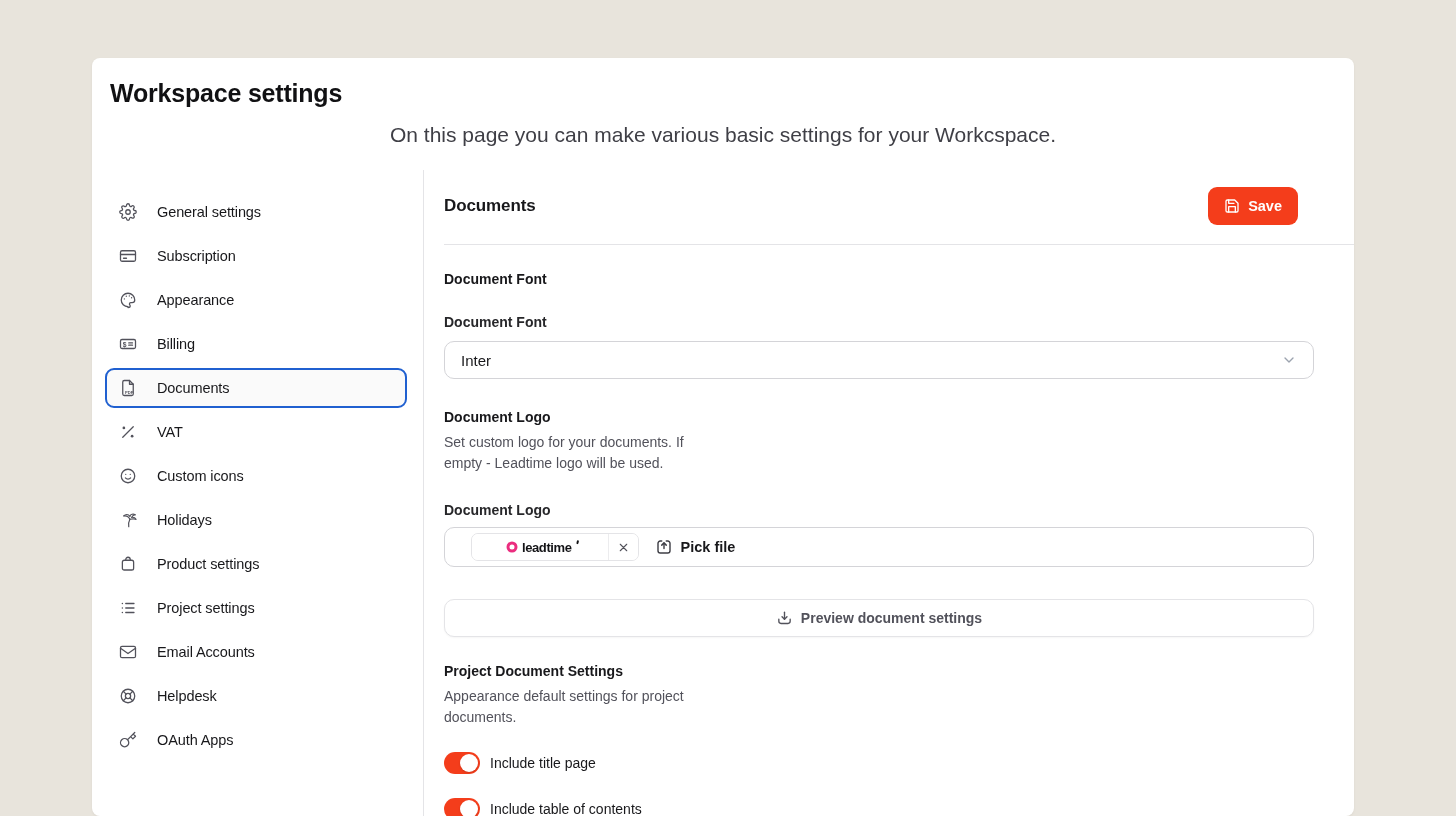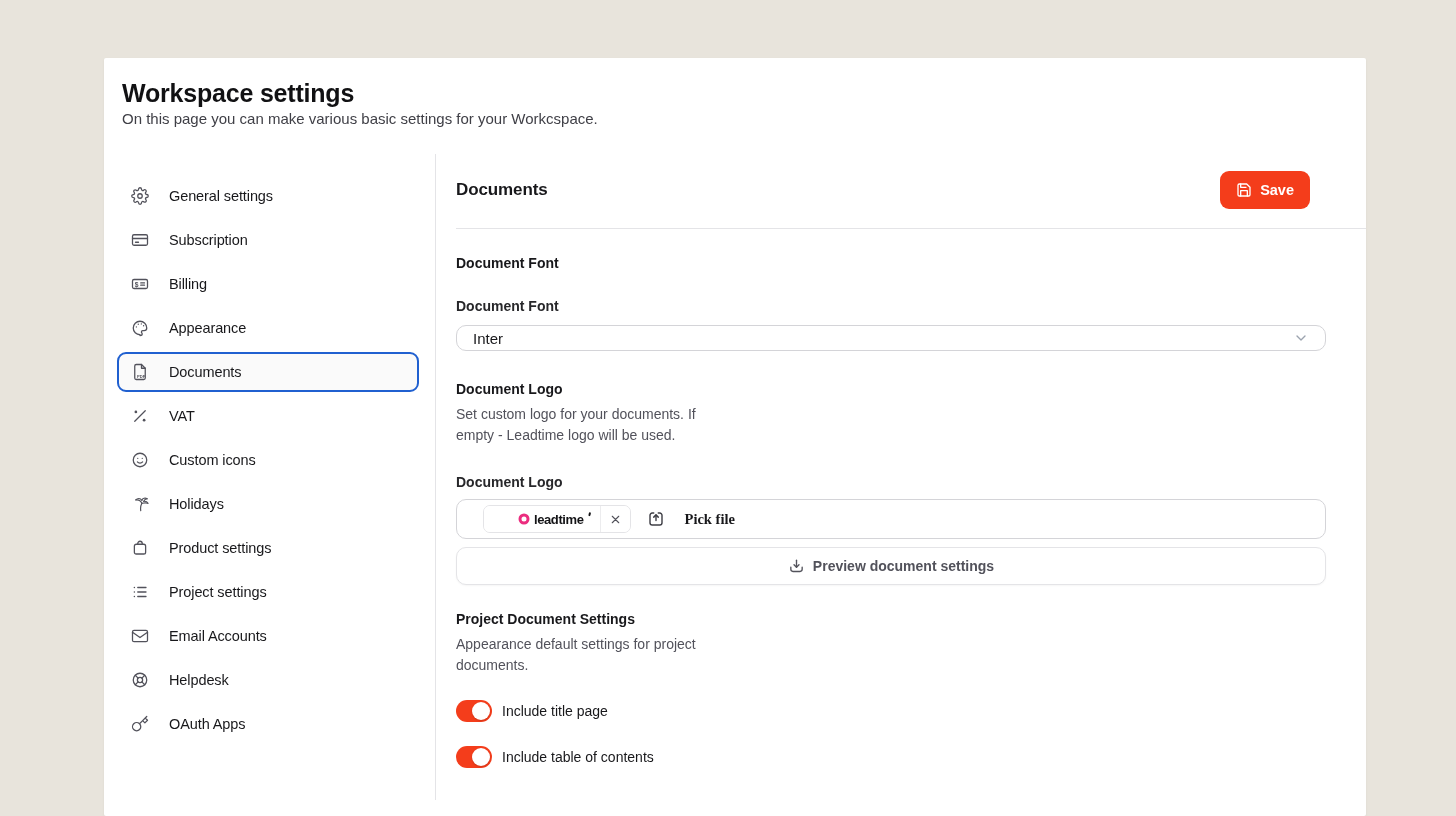--- a/index.html
+++ b/index.html
@@ -5,34 +5,34 @@
   * { box-sizing: border-box; margin: 0; padding: 0; }
   html, body { width: 1456px; height: 816px; overflow: hidden; }
   body {
     font-family: "Liberation Sans", sans-serif;
     background: #E8E4DC;
     color: #18181B;
     position: relative;
   }
   .card {
     position: absolute;
-    left: 104px; top: 58px;
+    left: 92px; top: 58px;
     width: 1262px; height: 758px;
     background: #FFFFFF;
-    border-radius: 2px;
+    border-radius: 8px;
     box-shadow: 0 1px 3px rgba(0,0,0,.05);
     overflow: hidden;
   }
   .card-head { padding: 20px 18px 0 18px; }
   .page-title {
     font-size: 25px; line-height: 30px; font-weight: 700;
     letter-spacing: -0.2px; color: #111113;
   }
   .page-subtitle {
-    font-size: 15px; line-height: 22px; color: #3F3F46;
+    margin-top: 16px; font-size: 21px; line-height: 22px; color: #3F3F46; text-align: center;
   }
   .layout { display: flex; margin-top: 24px; height: 646px; }
 
   
   .sidebar { width: 331px; flex: 0 0 331px; padding: 22px 0 0 13px; }
   .nav-item {
     display: flex; align-items: center; gap: 20px;
     width: 302px; height: 40px;
     padding: 0 12px;
     border: 2px solid transparent; border-radius: 9px;
@@ -69,58 +69,58 @@
   }
   .desc {
     margin-top: 7px; max-width: 272px;
     font-size: 14px; line-height: 21px; color: #52525B;
   }
   .field-label {
     display: block; margin-top: 27px;
     font-size: 14px; font-weight: 600; color: #27272A;
   }
   .select {
-    margin-top: 11px; height: 26px;
+    margin-top: 11px; height: 38px;
     border: 1px solid #D4D4D8; border-radius: 10px;
     display: flex; align-items: center; justify-content: space-between;
     padding: 0 16px; cursor: pointer; background: #FFF;
   }
   .select-value { font-size: 15px; color: #18181B; }
   .select .chev { width: 16px; height: 16px; color: #9CA3AF; display: flex; }
 
   .file-input {
     margin-top: 9px; height: 40px;
     border: 1px solid #D4D4D8; border-radius: 10px;
     display: flex; align-items: center; gap: 16px;
     padding: 0 14px; background: #FFF;
   }
   .chip {
     display: flex; align-items: center; height: 28px;
     border: 1px solid #E4E4E7; border-radius: 7px;
-    background: #FFF; overflow: hidden; margin-left: 12px;
+    background: #FFF; overflow: hidden; margin-left: 12px; gap: 20px;
   }
   .chip-logo { display: flex; align-items: center; gap: 4px; padding: 0 8px 0 34px; height: 100%; background: #FFF; }
   .chip-logo svg.ring { width: 12px; height: 12px; }
   .chip-logo .wordmark { font-size: 13px; font-weight: 800; letter-spacing: -0.4px; color: #131316; }
   .chip-logo .tick { width: 4px; height: 7px; margin-bottom: 8px; display: flex; }
   .chip-x {
     width: 30px; height: 28px; border: none; border-left: 1px solid #ECECEE;
     background: #FFF; color: #52525B; cursor: pointer;
     display: flex; align-items: center; justify-content: center;
   }
   .chip-x svg { width: 13px; height: 13px; }
   .pick-file {
-    display: flex; align-items: center; gap: 20px;
+    display: flex; align-items: center; gap: 8px;
     background: none; border: none; cursor: pointer;
-    font-family: Liberation Serif, serif; font-size: 14.5px; font-weight: 700; color: #18181B;
+    font-family: Liberation Sans, sans-serif; font-size: 14.5px; font-weight: 700; color: #18181B;
   }
   .pick-file svg { width: 18px; height: 18px; color: #3F3F46; }
 
   .preview-btn {
-    margin-top: 8px; width: 100%; height: 38px;
+    margin-top: 32px; width: 100%; height: 38px;
     background: #FFF; border: 1px solid #E4E4E7; border-radius: 10px;
     box-shadow: 0 1px 2px rgba(0,0,0,.04);
     display: flex; align-items: center; justify-content: center; gap: 8px;
     font-family: inherit; font-size: 14px; font-weight: 600; color: #52525B;
     cursor: pointer;
   }
   .preview-btn svg { width: 17px; height: 17px; color: #52525B; }
 
   .toggle-row { display: flex; align-items: center; gap: 10px; margin-top: 24px; }
   .toggle {
@@ -164,40 +164,40 @@
               <line x1="2" y1="10" x2="22" y2="10"></line>
               <line x1="6" y1="15" x2="10" y2="15"></line>
             </svg>
         </span>
         <span class="nav-label">Subscription</span>
       </div>
 
       <div class="nav-item">
         <span class="icon">
           <svg viewBox="0 0 24 24" fill="none" stroke="currentColor" stroke-width="1.7" stroke-linecap="round" stroke-linejoin="round">
-              <rect x="2" y="6" width="20" height="12" rx="2"></rect>
-              <text x="5" y="15.5" font-size="9" font-weight="700" fill="currentColor" stroke="none" font-family="Liberation Sans, sans-serif">$</text>
-              <line x1="13" y1="10.5" x2="18" y2="10.5"></line>
-              <line x1="13" y1="13.5" x2="18" y2="13.5"></line>
-            </svg>
-        </span>
-        <span class="nav-label">Billing</span>
-      </div>
-
-      <div class="nav-item">
-        <span class="icon">
-          <svg viewBox="0 0 24 24" fill="none" stroke="currentColor" stroke-width="1.7" stroke-linecap="round" stroke-linejoin="round">
               <path d="M12 21a9 9 0 1 1 9-9c0 2-1.5 3.5-3.5 3.5h-1.8c-1 0-1.8.8-1.8 1.8 0 .5.2.9.5 1.3.3.4.5.8.5 1.3 0 1.1-.9 2.1-2.9 2.1z"></path>
               <circle cx="7.2" cy="10.5" r="0.9" fill="currentColor" stroke="none"></circle>
               <circle cx="9.7" cy="7" r="0.9" fill="currentColor" stroke="none"></circle>
               <circle cx="13.8" cy="6.5" r="0.9" fill="currentColor" stroke="none"></circle>
               <circle cx="16.8" cy="9" r="0.9" fill="currentColor" stroke="none"></circle>
             </svg>
         </span>
         <span class="nav-label">Appearance</span>
+      </div>
+
+      <div class="nav-item">
+        <span class="icon">
+          <svg viewBox="0 0 24 24" fill="none" stroke="currentColor" stroke-width="1.7" stroke-linecap="round" stroke-linejoin="round">
+              <rect x="2" y="6" width="20" height="12" rx="2"></rect>
+              <text x="5" y="15.5" font-size="9" font-weight="700" fill="currentColor" stroke="none" font-family="Liberation Sans, sans-serif">$</text>
+              <line x1="13" y1="10.5" x2="18" y2="10.5"></line>
+              <line x1="13" y1="13.5" x2="18" y2="13.5"></line>
+            </svg>
+        </span>
+        <span class="nav-label">Billing</span>
       </div>
 
       <div class="nav-item active">
         <span class="icon">
           <svg viewBox="0 0 24 24" fill="none" stroke="currentColor" stroke-width="1.7" stroke-linecap="round" stroke-linejoin="round">
               <path d="M14 2H7a2 2 0 0 0-2 2v16a2 2 0 0 0 2 2h10a2 2 0 0 0 2-2V7z"></path>
               <path d="M14 2v5h5"></path>
               <text x="8" y="19.5" font-size="5.5" font-weight="700" fill="currentColor" stroke="none" font-family="Liberation Sans, sans-serif">PDF</text>
             </svg>
         </span>

